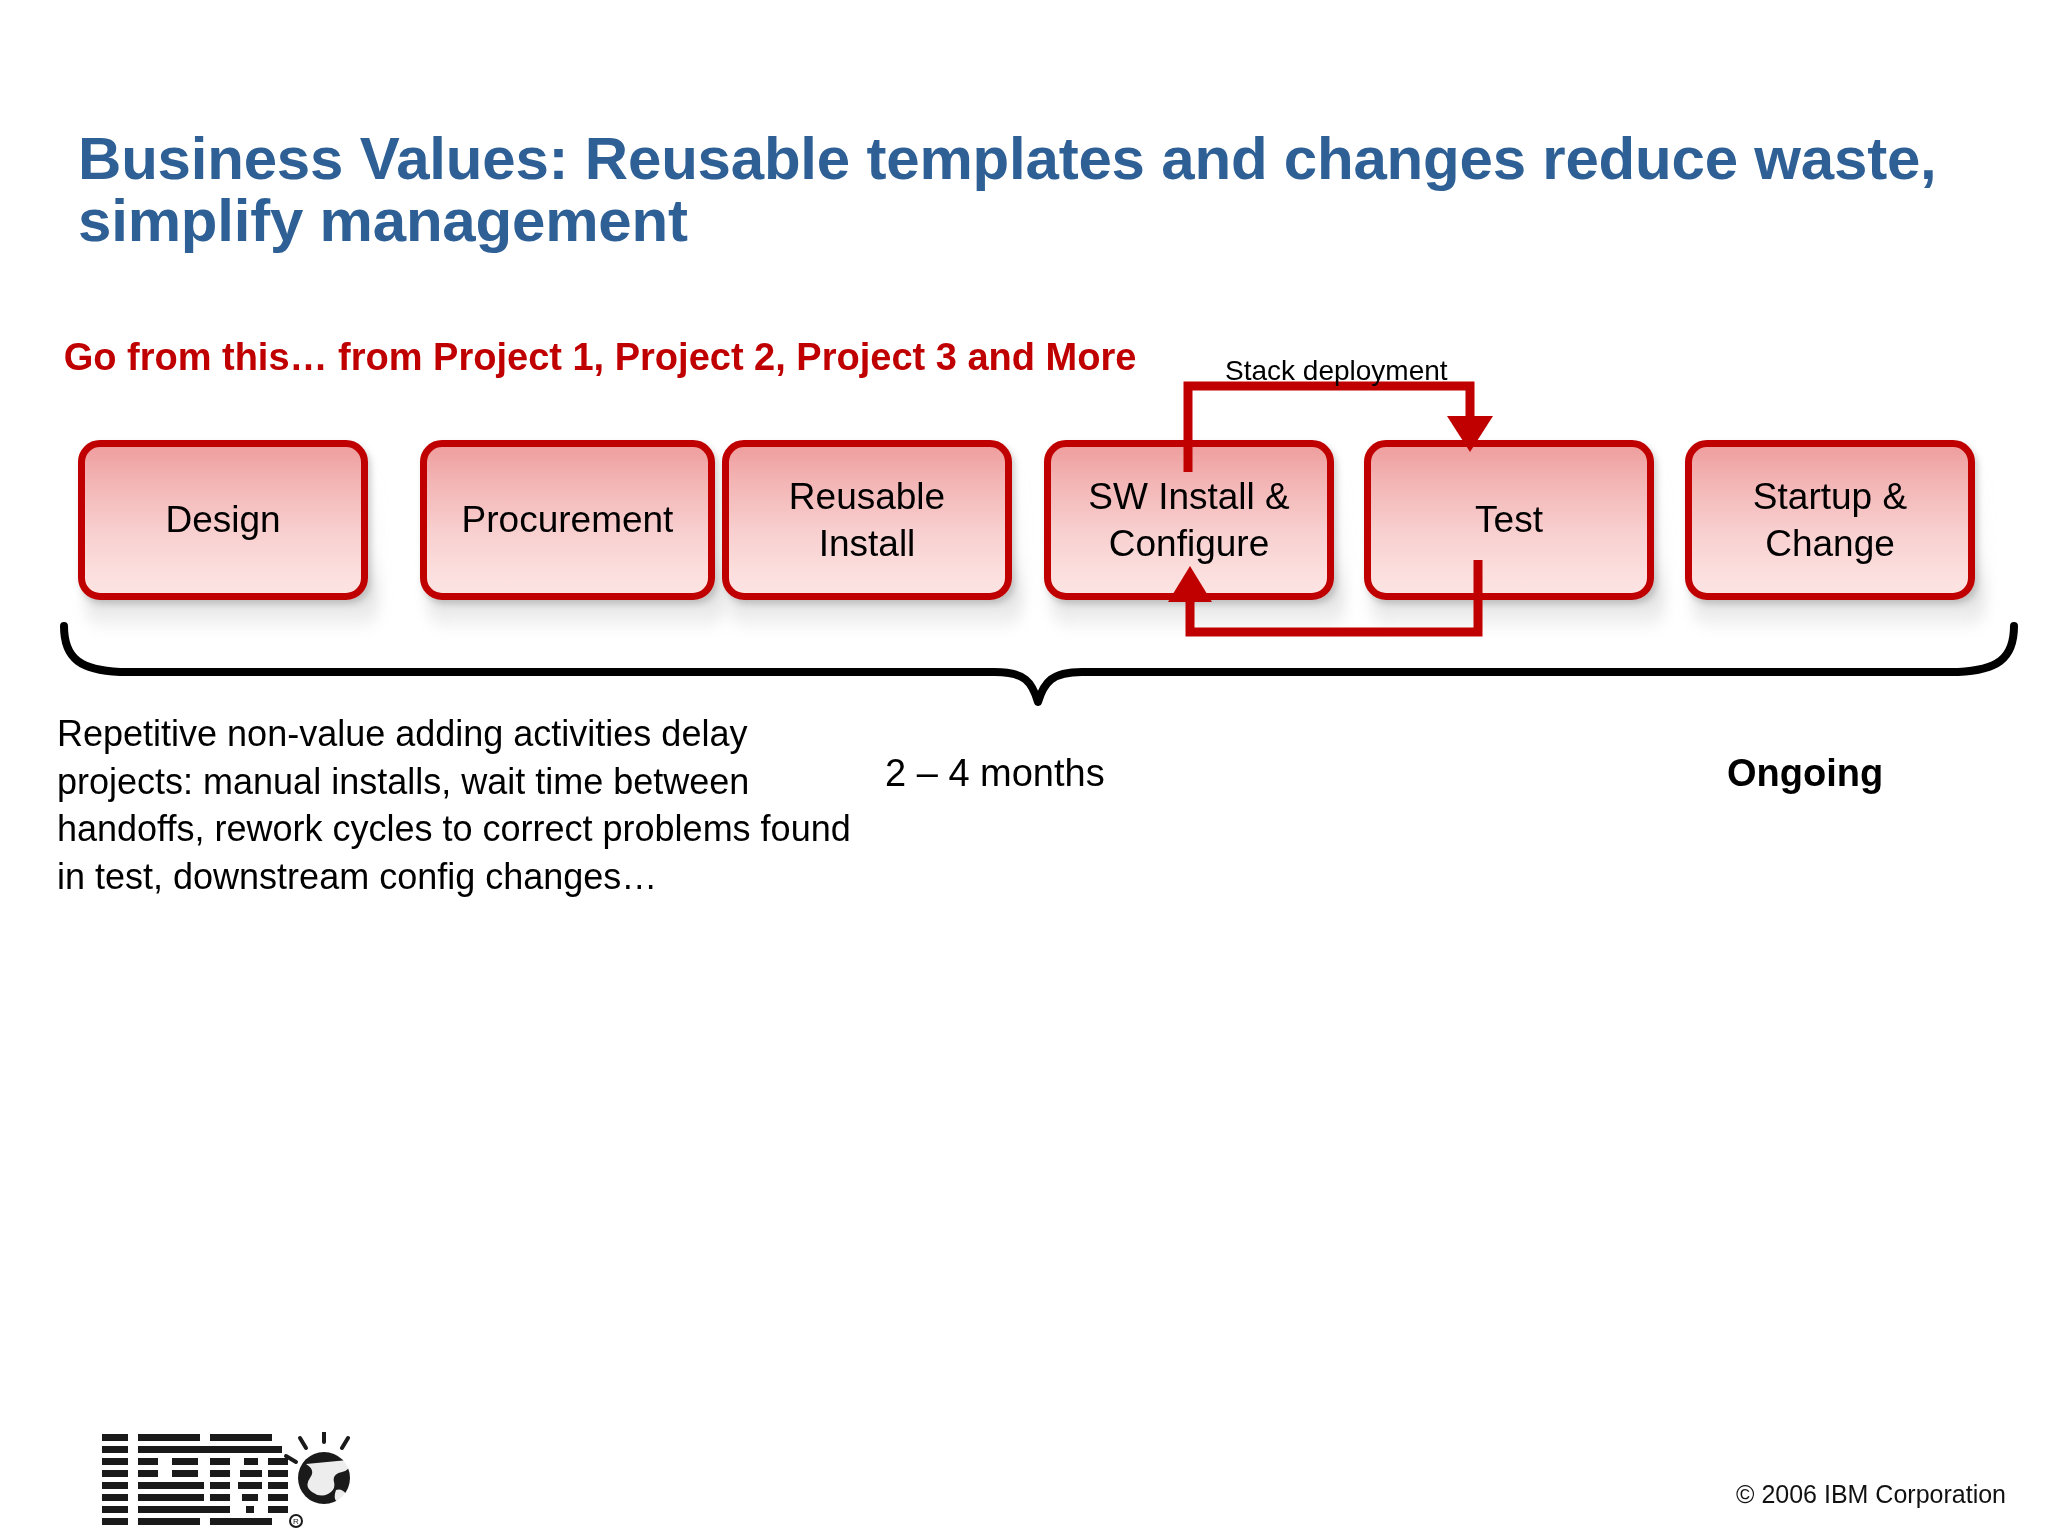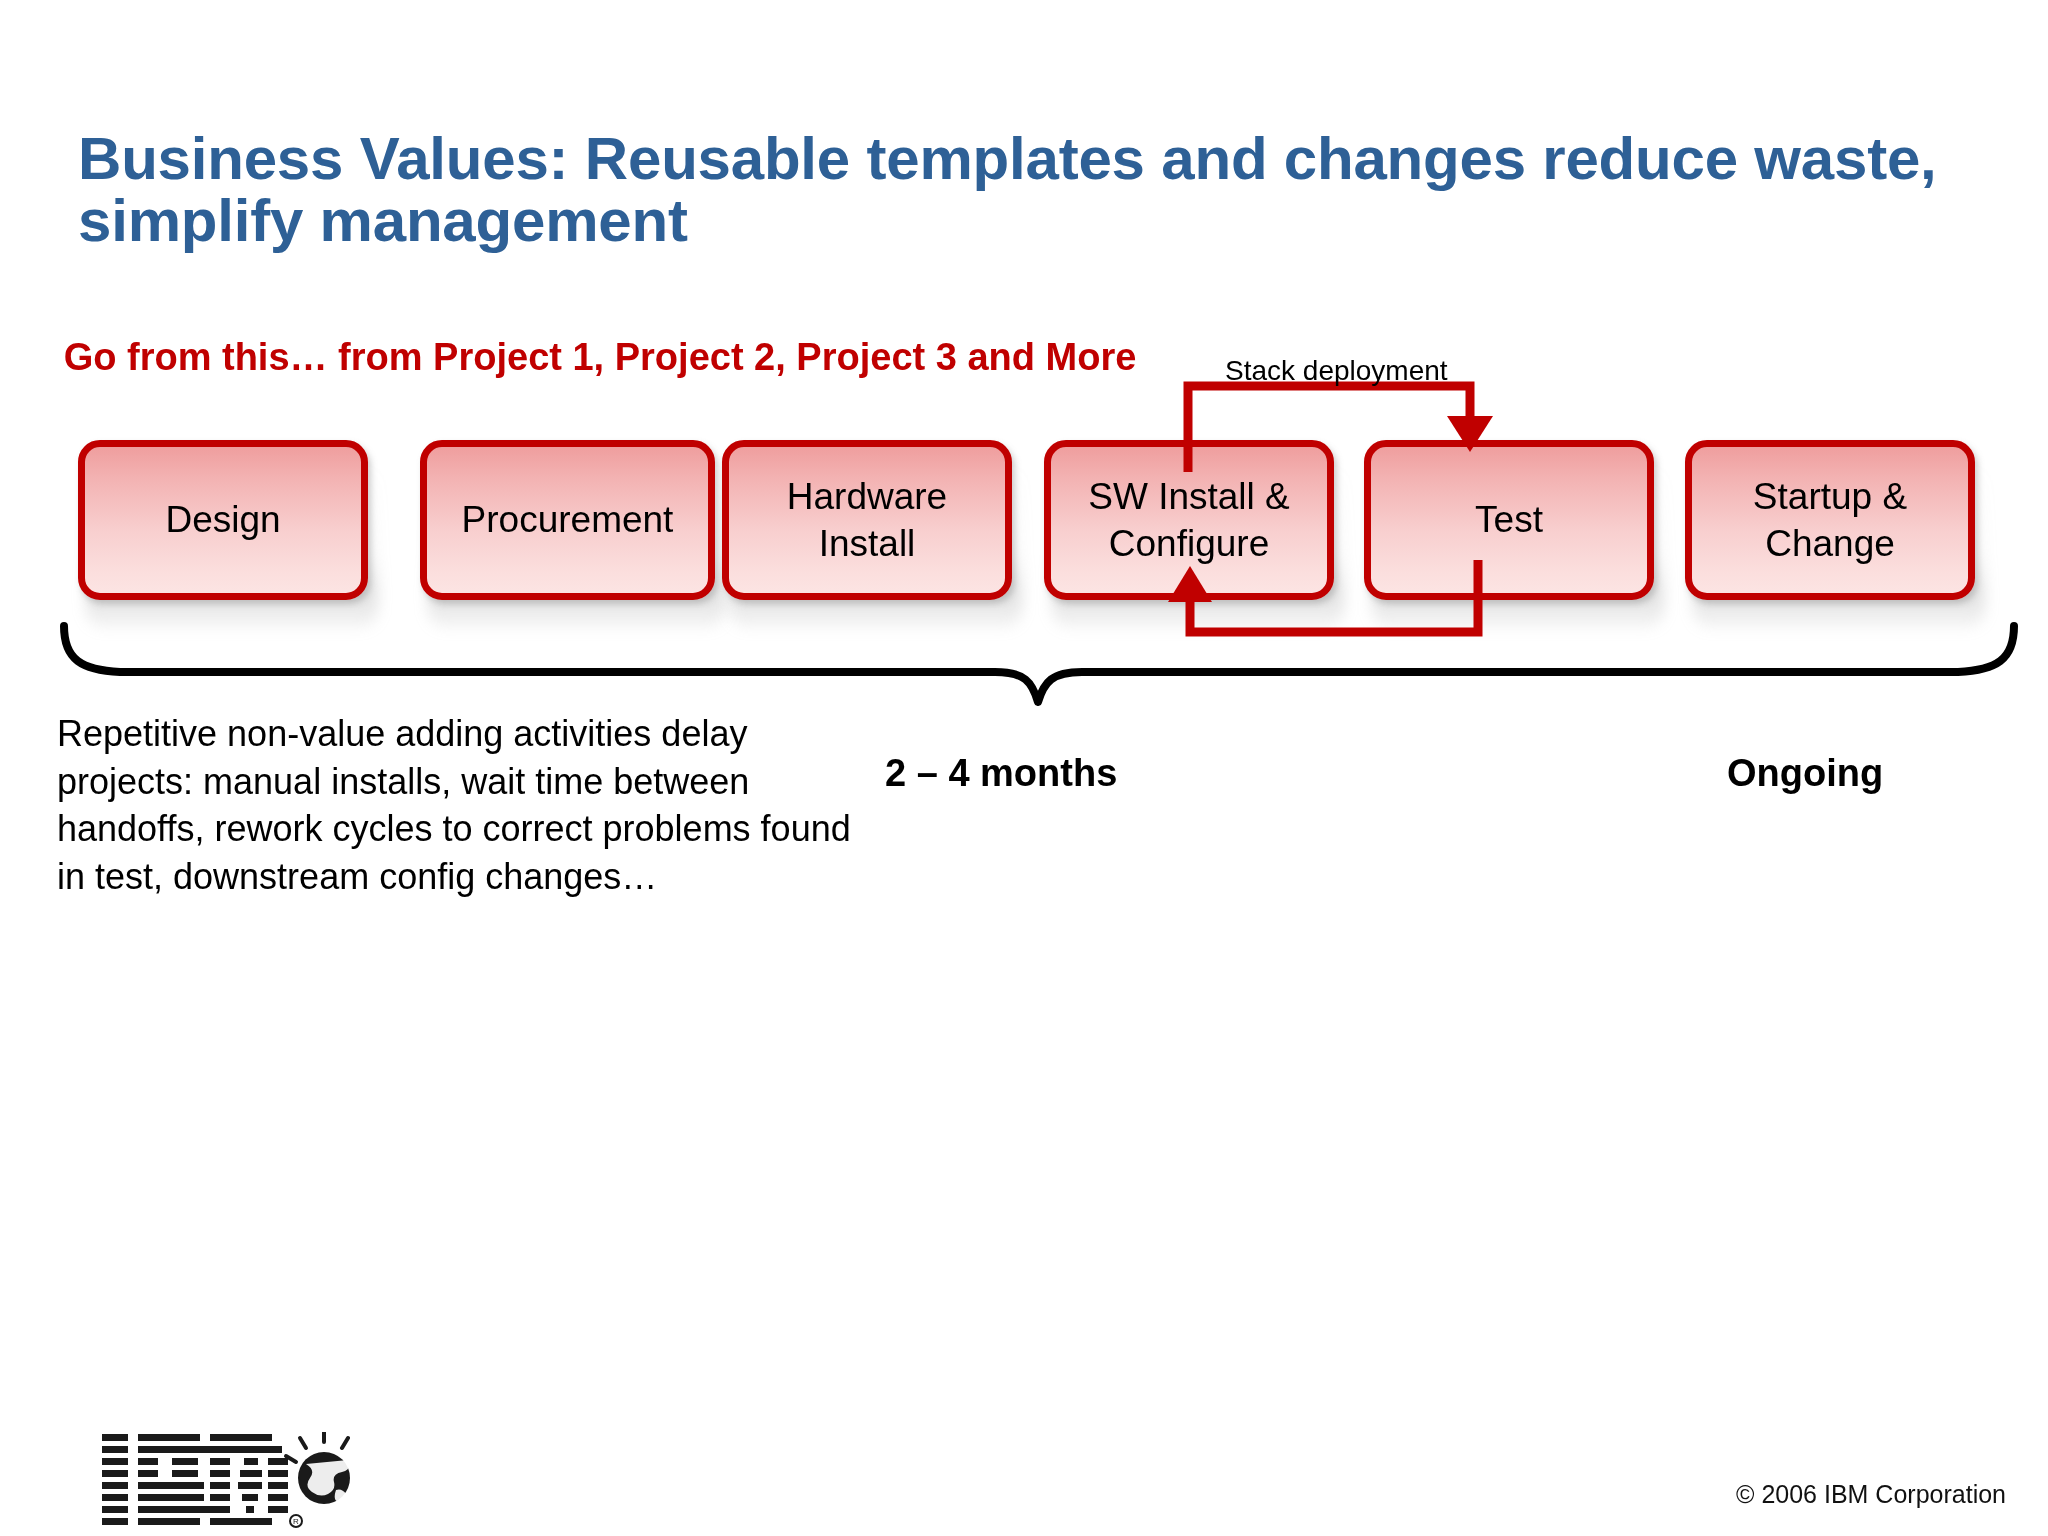--- a/index.html
+++ b/index.html
@@ -137,21 +137,21 @@
     width: 800px;
     font-size: 36px;
     line-height: 1.32;
     color: #000000;
   }
   .months-label {
     position: absolute;
     left: 885px;
     top: 752px;
     font-size: 38px;
-    font-weight: bold;
+    font-weight: normal;
     color: #000000;
     white-space: nowrap;
   }
   .ongoing-label {
     position: absolute;
     left: 1727px;
     top: 752px;
     font-size: 38px;
     font-weight: bold;
     color: #000000;
@@ -194,21 +194,21 @@
   <div class="proc-wrap" style="left:420px; width:295px;text-decoration:underline;">
     <div class="proc-shadow"></div>
     <div class="proc-box">
       <div class="proc-label">Procurement</div>
     </div>
   </div>
 
   <div class="proc-wrap" style="left:722px; width:290px;">
     <div class="proc-shadow"></div>
     <div class="proc-box">
-      <div class="proc-label">Hardware
+      <div class="proc-label">Reusable
 Install</div>
     </div>
   </div>
 
   <div class="proc-wrap" style="left:1364px;width:290px;">
     <div class="proc-shadow"></div>
     <div class="proc-box">
       <div class="proc-label">Test</div>
     </div>
   </div>

